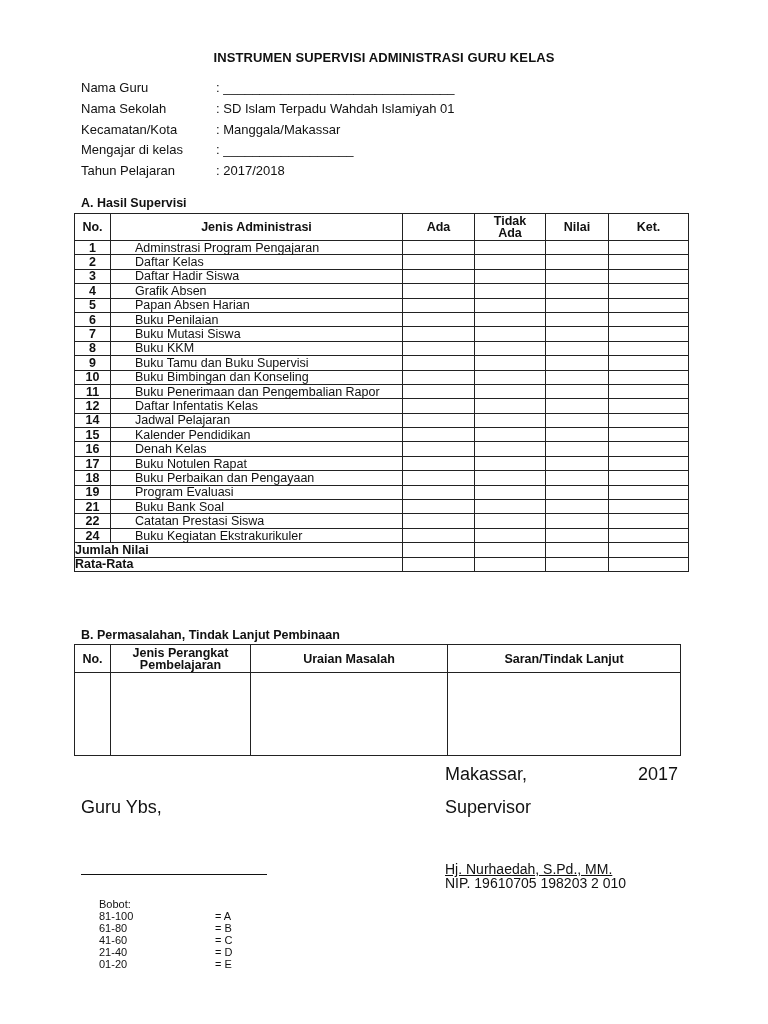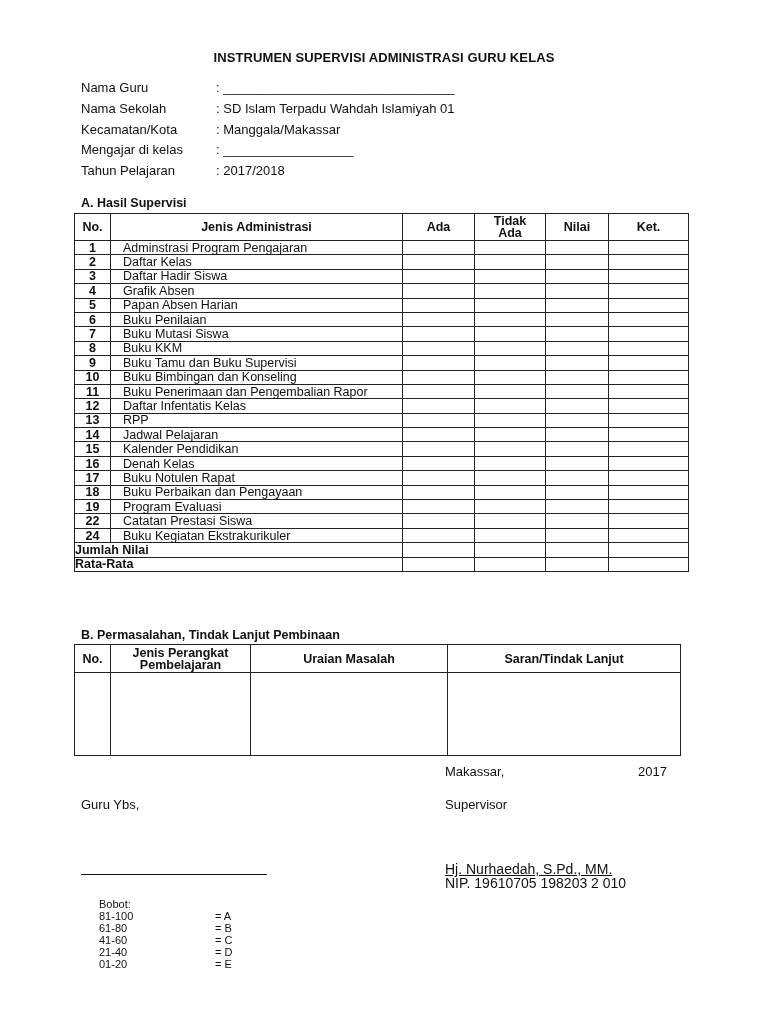--- a/index.html
+++ b/index.html
@@ -10,28 +10,28 @@
   .info-label { left: 81px; font-size: 13px; }
   .info-value { left: 216px; font-size: 13px; white-space: pre; }
   .section-title { left: 81px; font-weight: bold; font-size: 12.5px; }
 
   table { border-collapse: collapse; position: absolute; table-layout: fixed; }
   td, th { border: 1px solid #222; padding: 0; font-size: 12.5px; }
   #tableA { left: 74px; top: 213px; width: 614px; }
   #tableA th { font-weight: bold; text-align: center; height: 26px; line-height: 12px; }
   #tableA td { height: 13.4px; line-height: 12px; }
   #tableA td.no { text-align: center; font-weight: bold; }
-  #tableA td.name { padding-left: 12px; white-space: nowrap; }
+  #tableA td.name { padding-left: 24px; white-space: nowrap; }
   #tableA td.total { text-align: left; font-weight: bold; }
 
   #tableB { left: 74px; top: 644px; width: 606px; }
   #tableB th { font-weight: bold; text-align: center; height: 27px; line-height: 12px; }
   #tableB td { height: 82px; }
 
-  .sig { font-size: 13px; }
+  .sig { font-size: 18px; }
   .sig-bold { font-size: 14px; font-weight: normal; }
   .bobot { font-size: 11px; left: 99px; line-height: 12.4px; }
   .bobot-val { font-size: 11px; left: 215px; line-height: 12.4px; }
 </style>
 </head>
 <body>
 
 <div class="abs title">INSTRUMEN SUPERVISI ADMINISTRASI GURU KELAS</div>
 
 <div>
@@ -159,28 +159,20 @@
       </tr>
       <tr>
         <td class="no">12</td>
         <td class="name">Daftar Infentatis Kelas</td>
         <td></td>
         <td></td>
         <td></td>
         <td></td>
       </tr>
       <tr>
-        <td class="no">13</td>
-        <td class="name">RPP</td>
-        <td></td>
-        <td></td>
-        <td></td>
-        <td></td>
-      </tr>
-      <tr>
         <td class="no">14</td>
         <td class="name">Jadwal Pelajaran</td>
         <td></td>
         <td></td>
         <td></td>
         <td></td>
       </tr>
       <tr>
         <td class="no">15</td>
         <td class="name">Kalender Pendidikan</td>
@@ -209,20 +201,28 @@
         <td class="no">18</td>
         <td class="name">Buku Perbaikan dan Pengayaan</td>
         <td></td>
         <td></td>
         <td></td>
         <td></td>
       </tr>
       <tr>
         <td class="no">19</td>
         <td class="name">Program Evaluasi</td>
+        <td></td>
+        <td></td>
+        <td></td>
+        <td></td>
+      </tr>
+      <tr>
+        <td class="no">21</td>
+        <td class="name">Buku Bank Soal</td>
         <td></td>
         <td></td>
         <td></td>
         <td></td>
       </tr>
       <tr>
         <td class="no">22</td>
         <td class="name">Catatan Prestasi Siswa</td>
         <td></td>
         <td></td>

